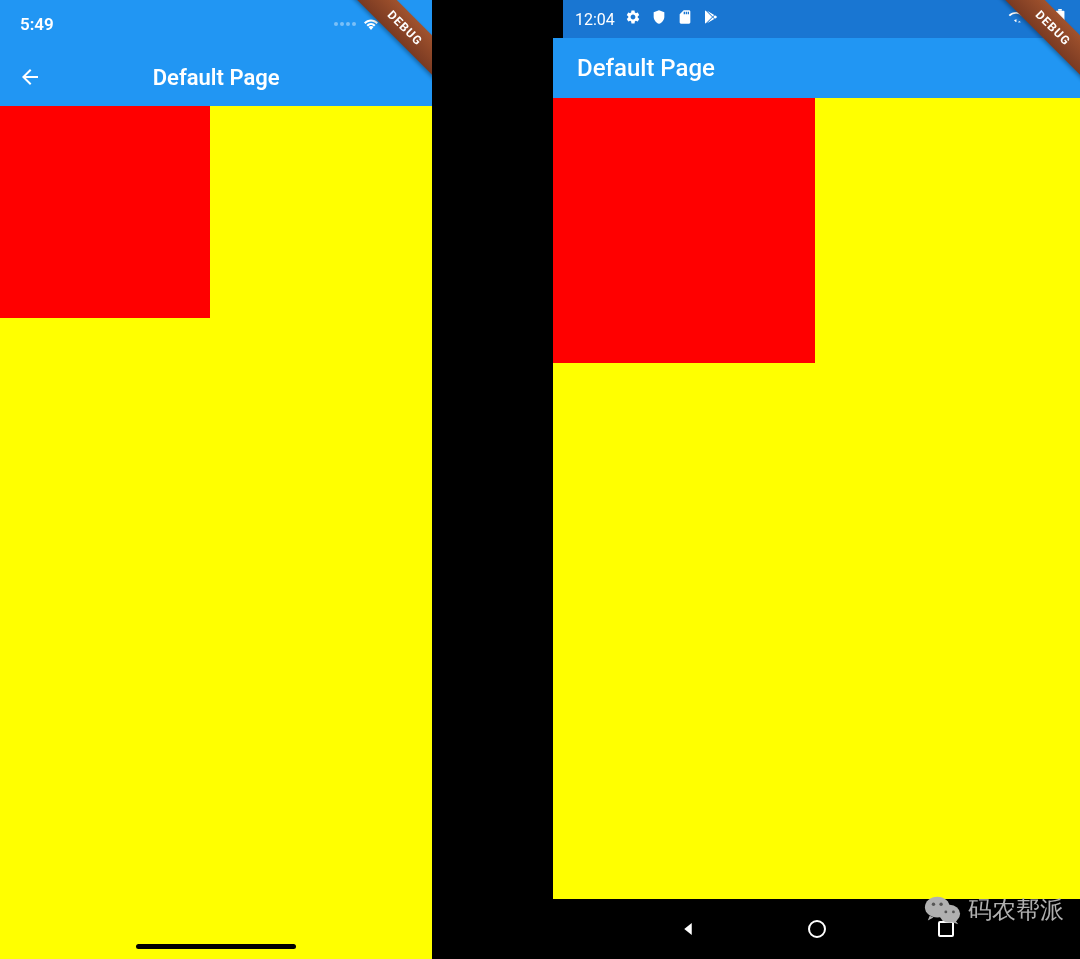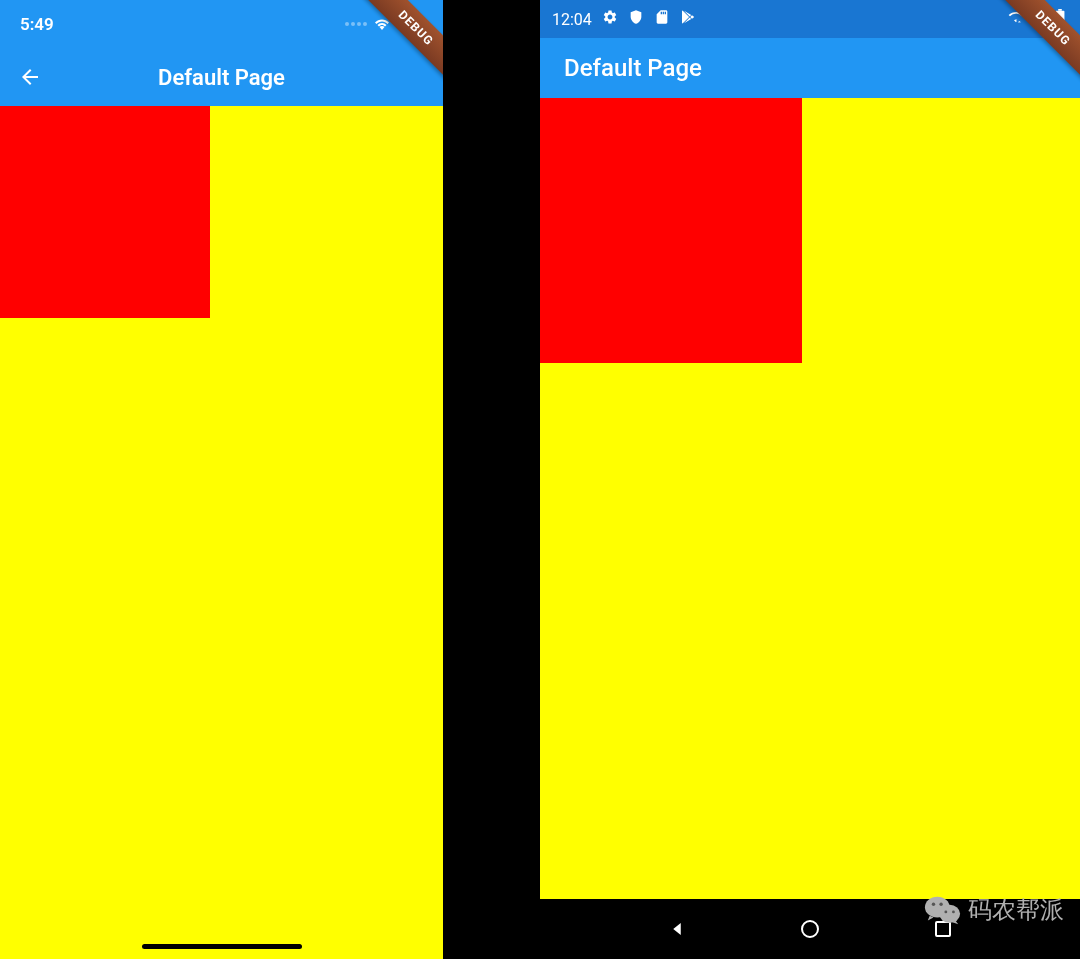--- a/index.html
+++ b/index.html
@@ -8,20 +8,21 @@
       width: 1080px;
       height: 959px;
       position: relative;
       font-family: -apple-system, BlinkMacSystemFont, "Segoe UI", Roboto, sans-serif;
       overflow: hidden;
     }
     .container {
       display: flex;
       width: 1080px;
       height: 959px;
+      gap: 13px;
     }
     .device {
       position: relative;
       overflow: hidden;
     }
     
     .device-ios {
       width: 443px;
       height: 959px;
       background: #fff;
@@ -139,20 +140,21 @@
     
     .android-statusbar {
       height: 38px;
       background: #1976D2;
       display: flex;
       align-items: center;
       justify-content: space-between;
       padding: 0 12px;
       color: #fff;
       font-size: 16px;
+      margin-left: 10px;
     }
     .android-status-left {
       display: flex;
       align-items: center;
       gap: 10px;
     }
     .android-status-left svg { width: 16px; height: 16px; }
     .android-status-right {
       display: flex;
       align-items: center;

